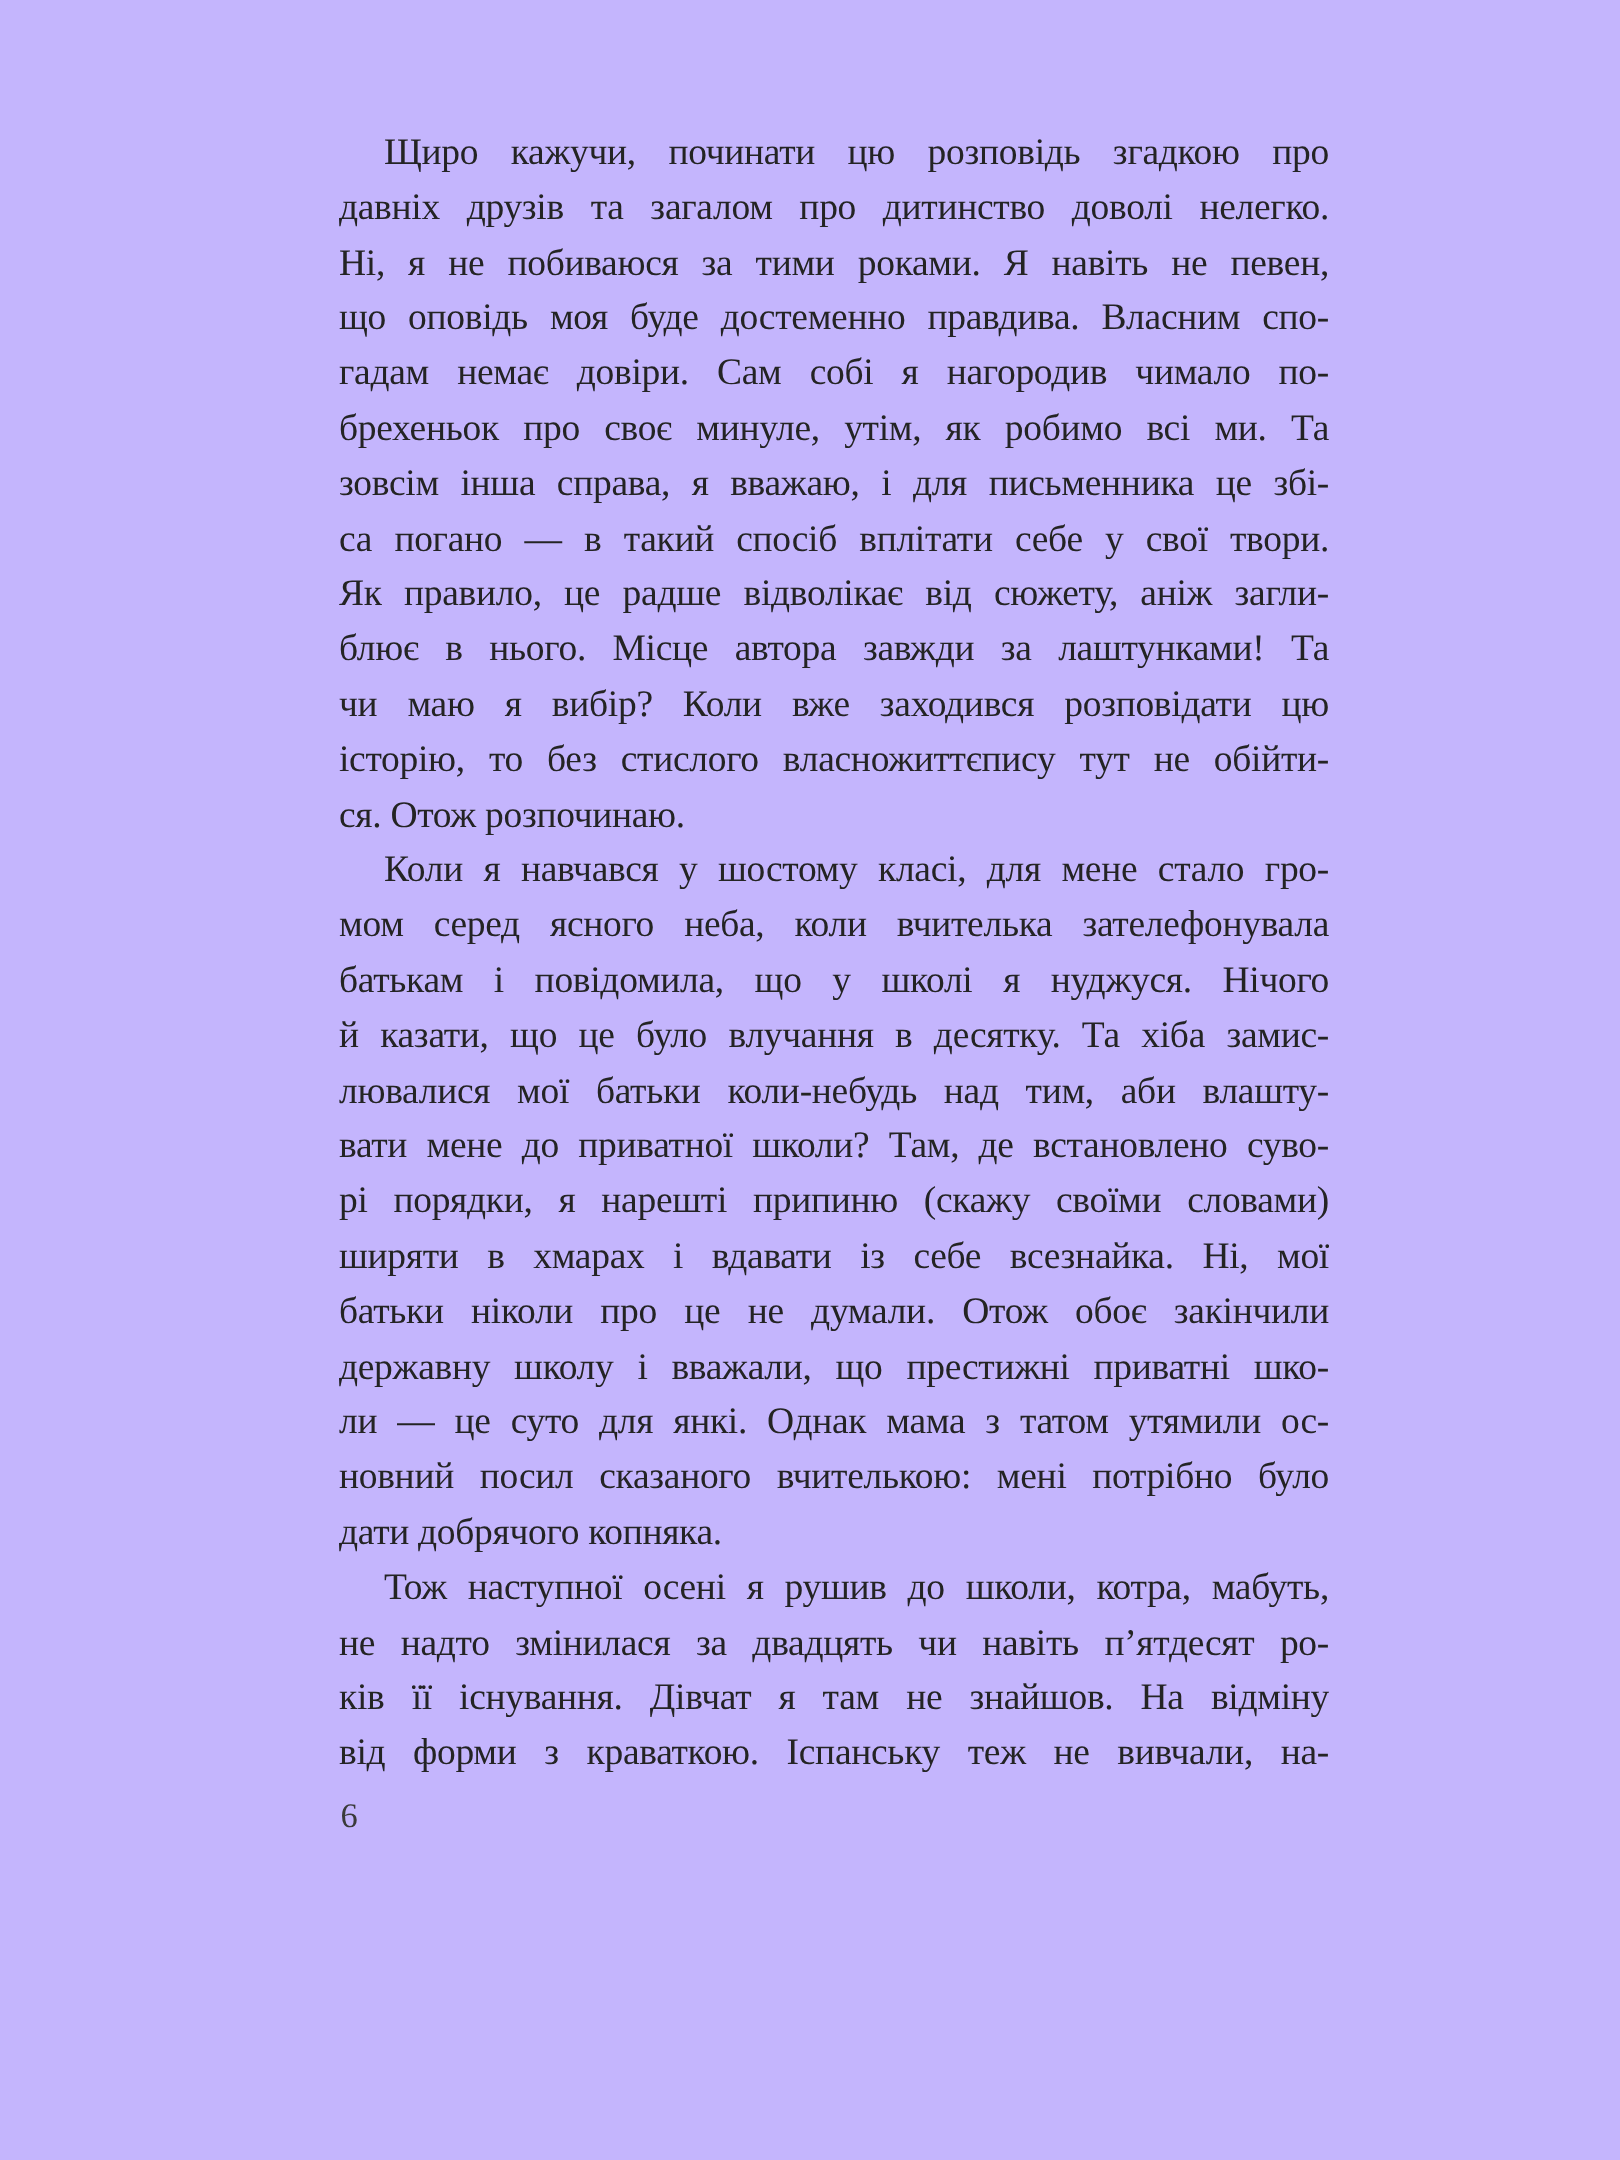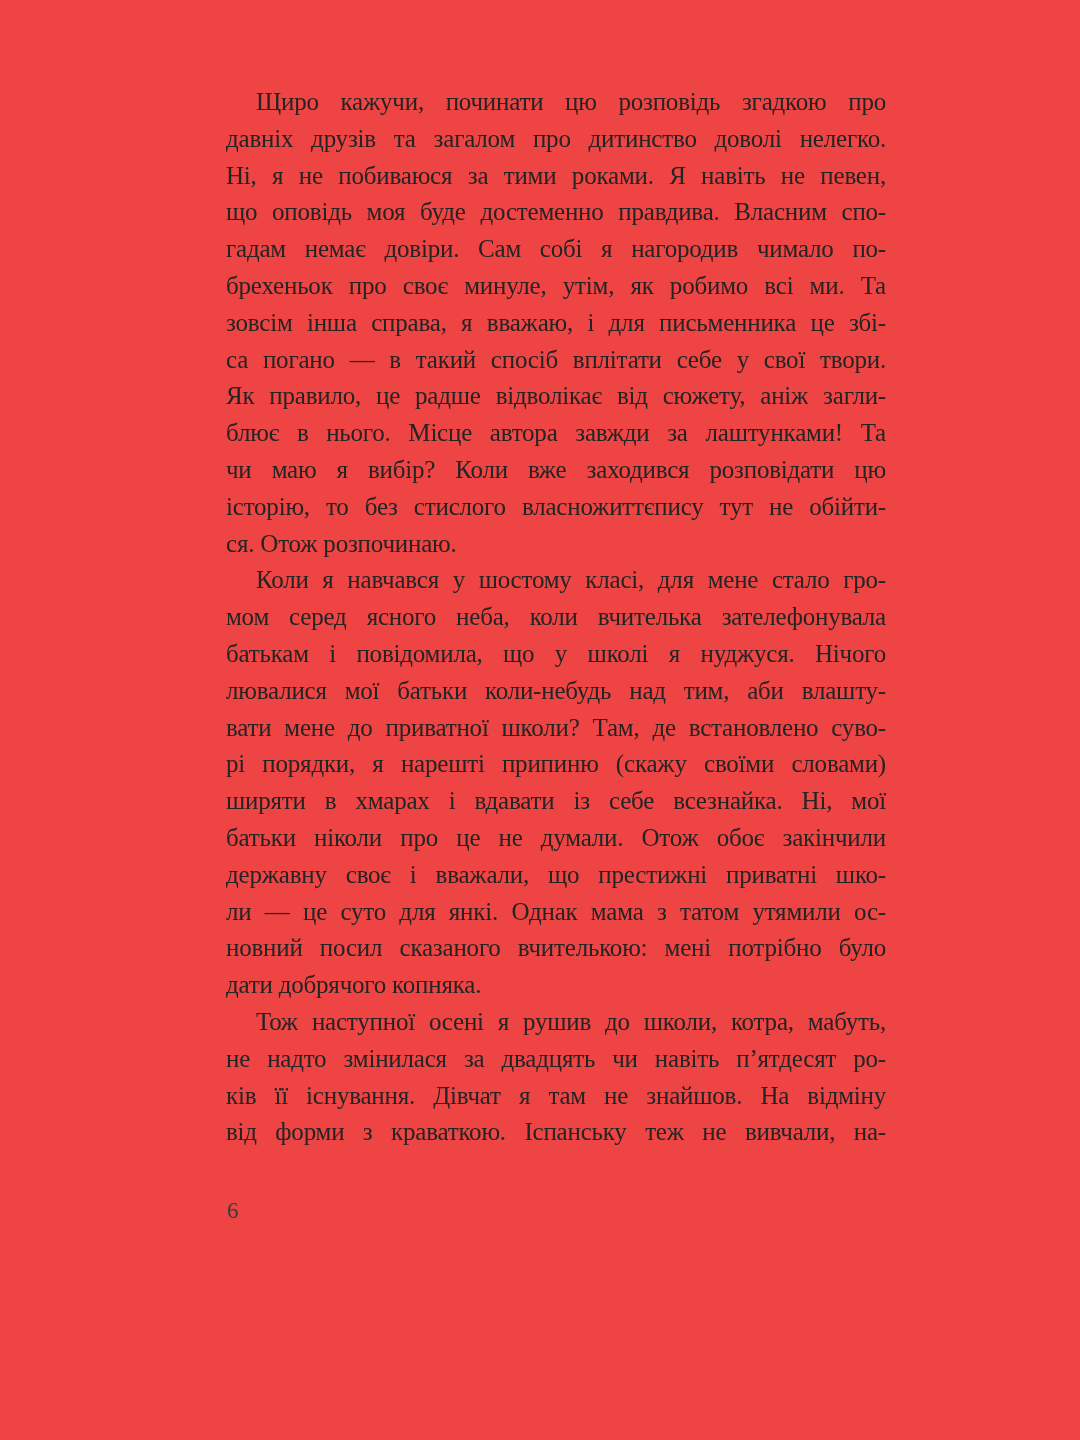--- a/index.html
+++ b/index.html
@@ -11,21 +11,21 @@
     height: 1440px;
     background: #ffffff;
     position: relative;
     font-family: "Liberation Serif", "DejaVu Serif", serif;
     color: #242424;
     overflow: hidden;
   }
   .book-page {
     position: absolute;
     inset: 0;
-    background: #ef4444;
+    background: #c4b5fd;
   }
   .text-block {
     position: absolute;
     left: 226px;
     top: 84px;
     width: 660px;
     font-size: 25px;
     line-height: 36.8px;
     letter-spacing: -0.2px;
   }
@@ -72,26 +72,27 @@
         <div class="line">Як правило, це радше відволікає від сюжету, аніж загли-</div>
         <div class="line">блює в нього. Місце автора завжди за лаштунками! Та</div>
         <div class="line">чи маю я вибір? Коли вже заходився розповідати цю</div>
         <div class="line">історію, то без стислого власножиттєпису тут не обійти-</div>
         <div class="line last">ся. Отож розпочинаю.</div>
       </div>
       <div class="paragraph">
         <div class="line indent">Коли я навчався у шостому класі, для мене стало гро-</div>
         <div class="line">мом серед ясного неба, коли вчителька зателефонувала</div>
         <div class="line">батькам і повідомила, що у школі я нуджуся. Нічого</div>
+        <div class="line">й казати, що це було влучання в десятку. Та хіба замис-</div>
         <div class="line">лювалися мої батьки коли-небудь над тим, аби влашту-</div>
         <div class="line">вати мене до приватної школи? Там, де встановлено суво-</div>
         <div class="line">рі порядки, я нарешті припиню (скажу своїми словами)</div>
         <div class="line">ширяти в хмарах і вдавати із себе всезнайка. Ні, мої</div>
         <div class="line">батьки ніколи про це не думали. Отож обоє закінчили</div>
-        <div class="line">державну своє і вважали, що престижні приватні шко-</div>
+        <div class="line">державну школу і вважали, що престижні приватні шко-</div>
         <div class="line">ли — це суто для янкі. Однак мама з татом утямили ос-</div>
         <div class="line">новний посил сказаного вчителькою: мені потрібно було</div>
         <div class="line last">дати добрячого копняка.</div>
       </div>
       <div class="paragraph">
         <div class="line indent">Тож наступної осені я рушив до школи, котра, мабуть,</div>
         <div class="line">не надто змінилася за двадцять чи навіть п’ятдесят ро-</div>
         <div class="line">ків її існування. Дівчат я там не знайшов. На відміну</div>
         <div class="line">від форми з краваткою. Іспанську теж не вивчали, на-</div>
       </div>

